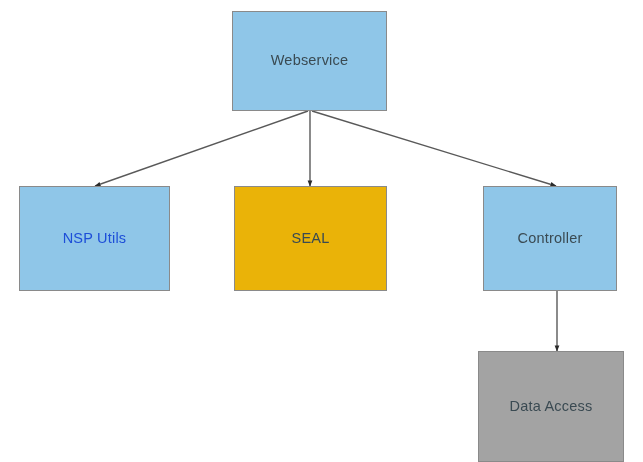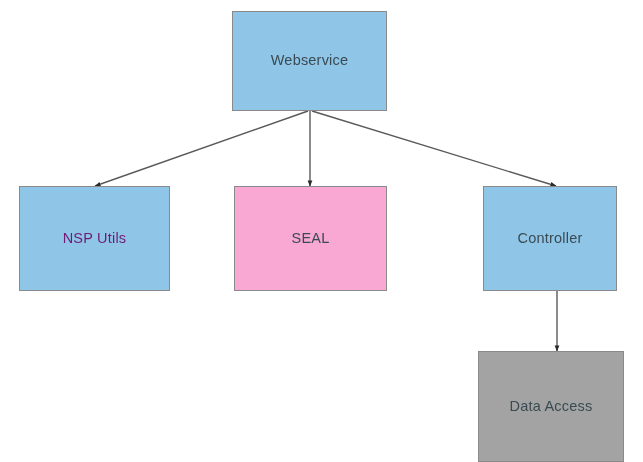--- a/index.html
+++ b/index.html
@@ -62,23 +62,23 @@
         <line x1="312" y1="111" x2="556" y2="186" stroke="#595959" stroke-width="1.4" marker-end="url(#arrowhead)"></line>
         <line x1="557" y1="291" x2="557" y2="351" stroke="#595959" stroke-width="1.4" marker-end="url(#arrowhead)"></line>
       </g>
   </svg>
 
   <div id="nodes-group">
       <div class="node" style="left: 232px; top: 11px; width: 155px; height: 100px; background: rgb(143, 198, 232); border-color: rgb(138, 138, 138);">
         <span class="node-label" style="color: rgb(58, 74, 82);">Webservice</span>
       </div>
       <div class="node" style="left: 19px; top: 186px; width: 151px; height: 105px; background: rgb(143, 198, 232); border-color: rgb(138, 138, 138);">
-        <span class="node-label" style="color: #701a75;">NSP Utils</span>
+        <span class="node-label" style="color: #1d4ed8;">NSP Utils</span>
       </div>
-      <div class="node" style="left: 234px; top: 186px; width: 153px; height: 105px; background: #f9a8d4; border-color: rgb(138, 138, 138);">
+      <div class="node" style="left: 234px; top: 186px; width: 153px; height: 105px; background: #eab308; border-color: rgb(138, 138, 138);">
         <span class="node-label" style="color: rgb(58, 74, 82);">SEAL</span>
       </div>
       <div class="node" style="left: 483px; top: 186px; width: 134px; height: 105px; background: rgb(143, 198, 232); border-color: rgb(138, 138, 138);">
         <span class="node-label" style="color: rgb(58, 74, 82);">Controller</span>
       </div>
       <div class="node" style="left: 478px; top: 351px; width: 146px; height: 111px; background: #a3a3a3; border-color: rgb(138, 138, 138);">
         <span class="node-label" style="color: rgb(58, 74, 82);">Data Access</span>
       </div>
     </div>
 

